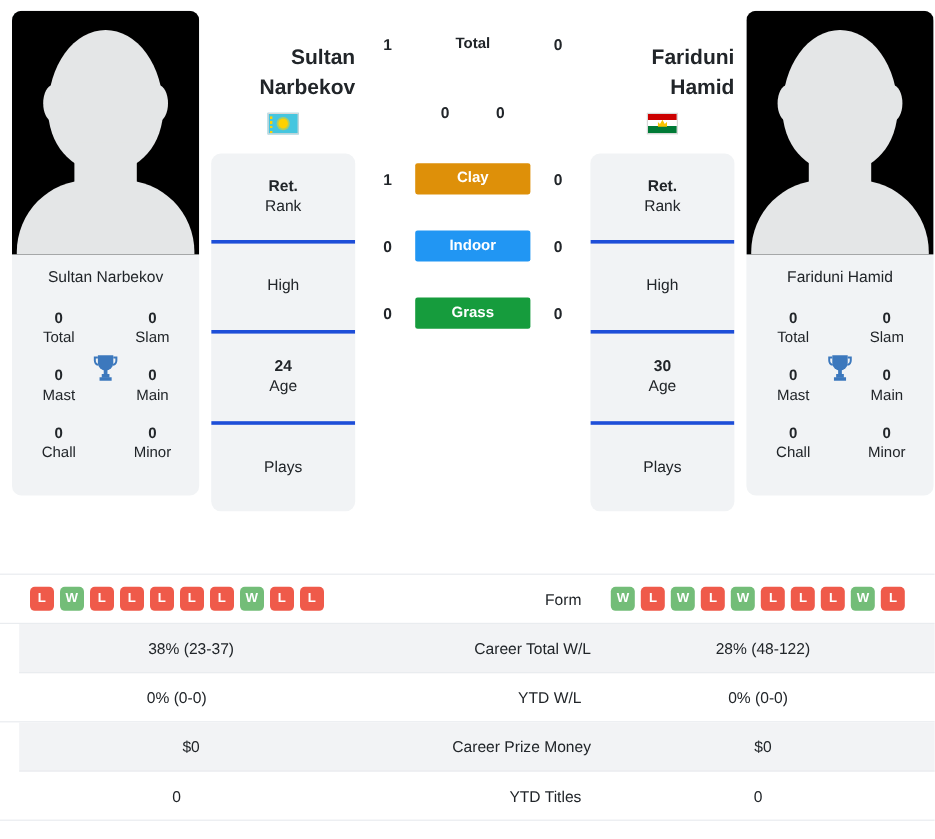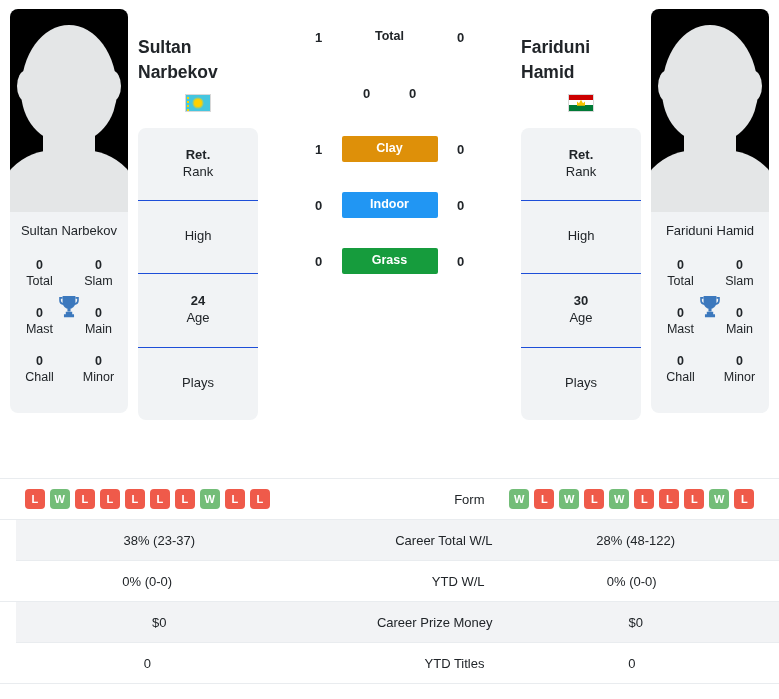--- a/index.html
+++ b/index.html
@@ -15,21 +15,21 @@
 
   
   .top {
     display: flex;
     align-items: flex-start;
     padding: 9px 0 0 0;
     height: 478px;
   }
 
   
-  .player-col { width: 138px; padding: 0 10px; flex: 0 0 auto; }
+  .player-col { width: 176px; padding: 0 10px; flex: 0 0 auto; }
   .photo-card {
     background: #f1f3f5;
     border-radius: 8px;
     overflow: hidden;
   }
   .photo {
     width: 100%; height: 203px;
     background: #000000;
     position: relative;
     overflow: hidden;
@@ -86,21 +86,21 @@
   .trophy {
     position: absolute;
     left: 50%; margin-left: -11px;
     top: 44px;
     width: 22px; height: 24px;
   }
 
   
   .info-col { width: 120px; flex: 0 0 auto; }
   .player-head {
-    text-align: left;
+    text-align: right;
     padding-top: 26px;
   }
   .player-head .nm {
     font-size: 17.5px; font-weight: bold; line-height: 1.42;
     color: #212529;
   }
   .flag {
     width: 26px; height: 18px;
     margin: 9px auto 0;
     border: 1px solid #d8d8d8;
@@ -134,21 +134,21 @@
 
   .info-card {
     background: #f1f3f5;
     border-radius: 8px;
     margin-top: 16px;
     overflow: hidden;
   }
   .info-row {
     text-align: center;
     padding: 19px 4px 20px;
-    border-bottom: 1px solid #1d4ed8;
+    border-bottom: 3px solid #1d4ed8;
     font-size: 13px;
     line-height: 1.3;
   }
   .info-row:last-child { border-bottom: none; }
   .info-row .v { font-weight: bold; font-size: 13px; display:block; }
   .info-row .k { font-size: 13px; display:block; }
   .info-row.single { padding: 27px 4px 28px; text-align: center; }
 
   
   .center-col {

